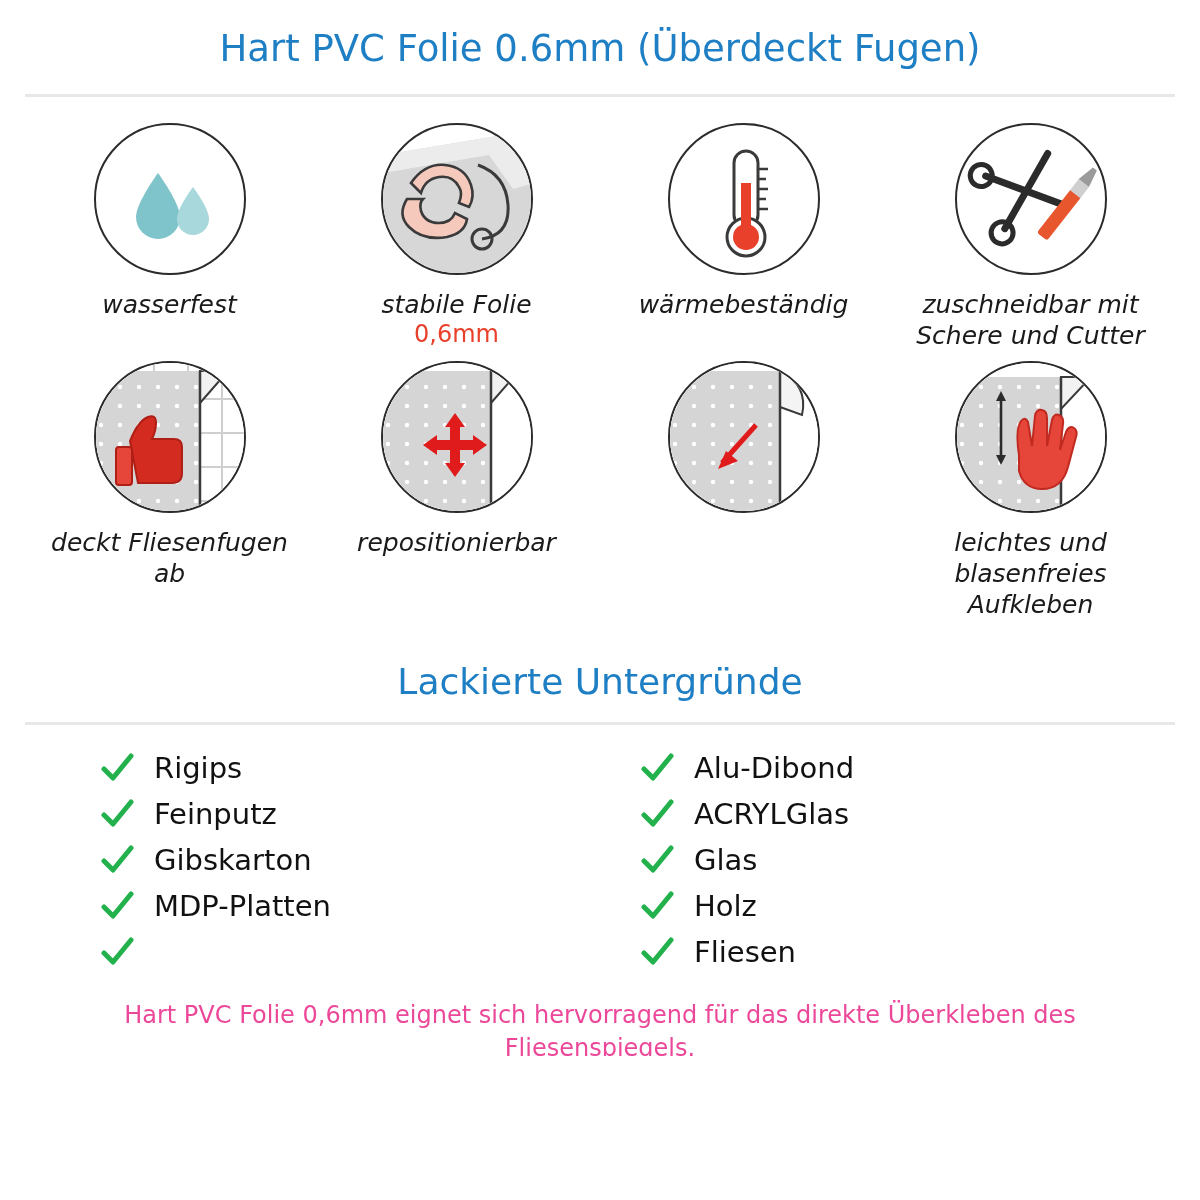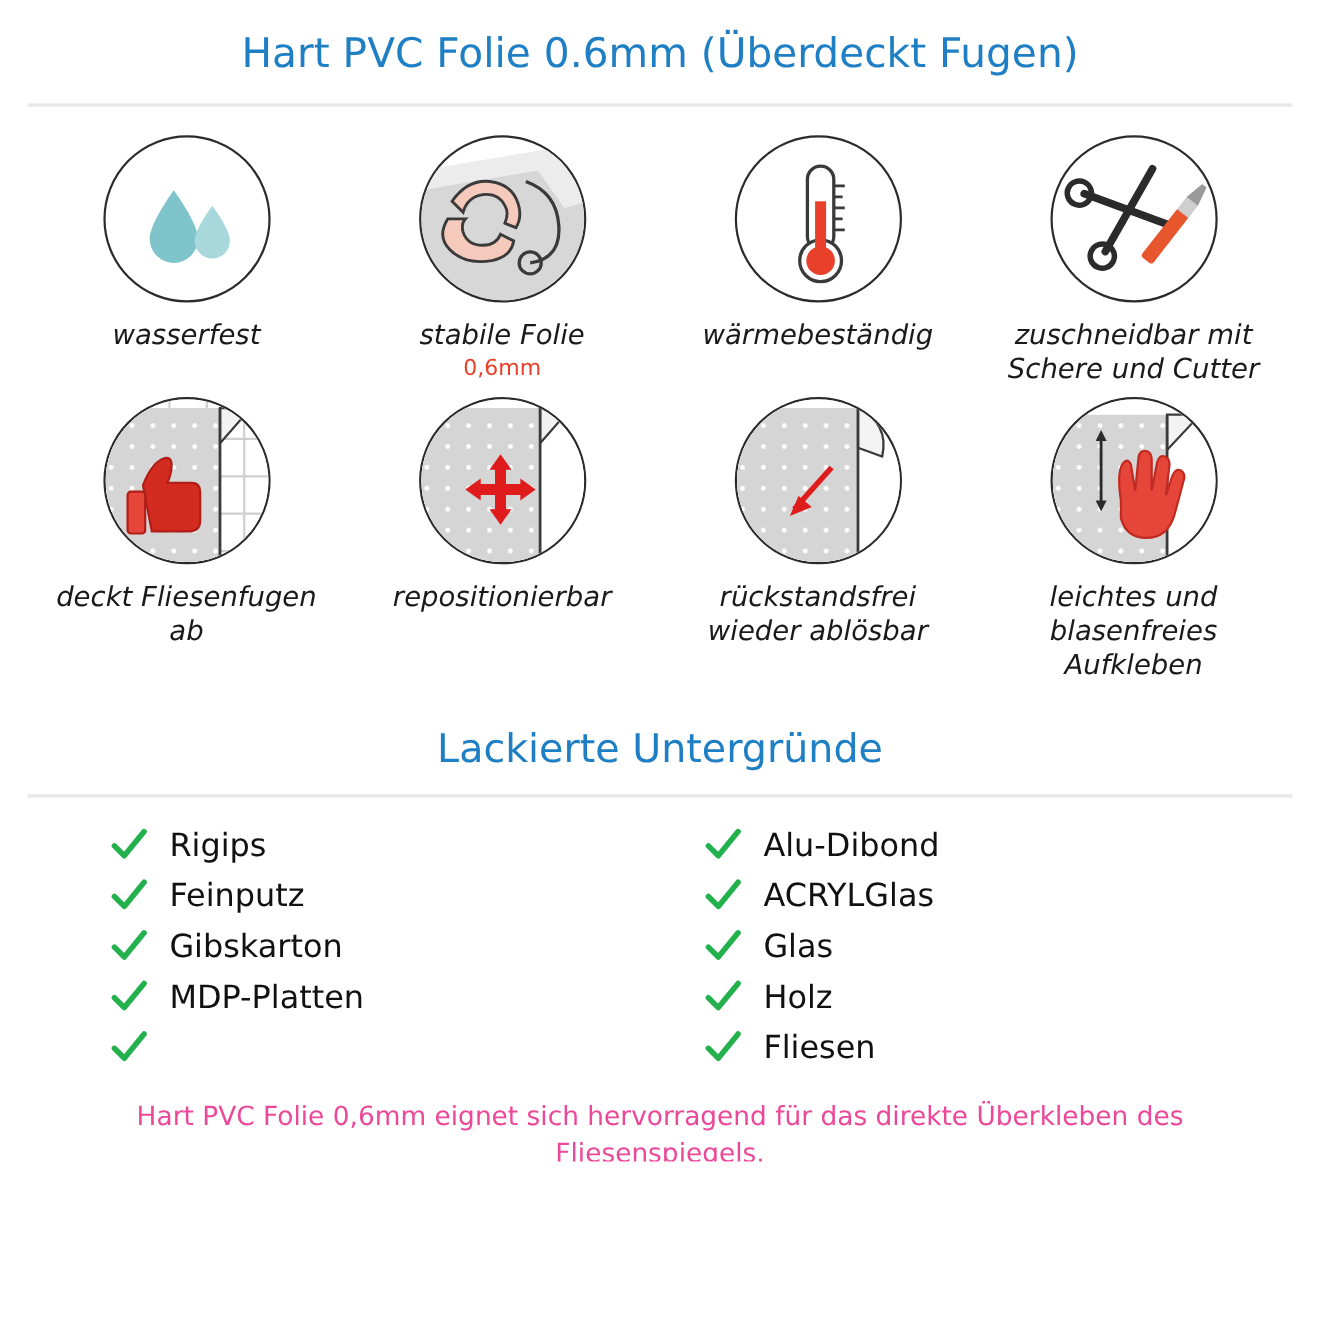--- a/index.html
+++ b/index.html
@@ -61,21 +61,21 @@
     margin-top: 14px;
     text-align: center;
     font-size: 25px;
     color: #1a1a1a;
     line-height: 31px;
     max-width: 270px;
     font-style: italic;
   }
   .feature-sub {
     text-align: center;
-    font-size: 20px;
+    font-size: 24px;
     color: #e8402a;
     line-height: 28px;
   }
 
   
   .section-title {
     margin-top: 40px;
     text-align: center;
     color: #1f7fc4;
     font-size: 36px;
@@ -271,21 +271,20 @@
             </pattern>
           </defs>
           <path d="M110 8 C130 18 136 34 132 52 L110 44 Z" fill="#f4f4f4" stroke="#3a3a3a" stroke-width="2"></path>
           <path d="M110 8 L110 152" stroke="#3a3a3a" stroke-width="2.5"></path>
           <g stroke="#e01b1b" stroke-width="5" fill="none">
             <line x1="86" y1="62" x2="52" y2="100"></line>
           </g>
           <path d="M48 106 L68 98 L56 88 Z" fill="#e01b1b"></path>
         </svg>
       </div>
-      <div class="feature-label">rückstandsfrei wieder ablösbar</div>
       <div class="feature-sub"></div>
     </div>
 
     <div class="feature">
       <div class="circle">
         <svg viewBox="0 0 152 152" width="152" height="152">
           <rect x="0" y="0" width="152" height="152" fill="#ffffff"></rect>
           <path d="M0 14 L104 14 L104 152 L0 152 Z" fill="#d5d5d5"></path>
           <path d="M0 14 L104 14 L104 152 L0 152 Z" fill="url(#dotp8)"></path>
           <defs>

